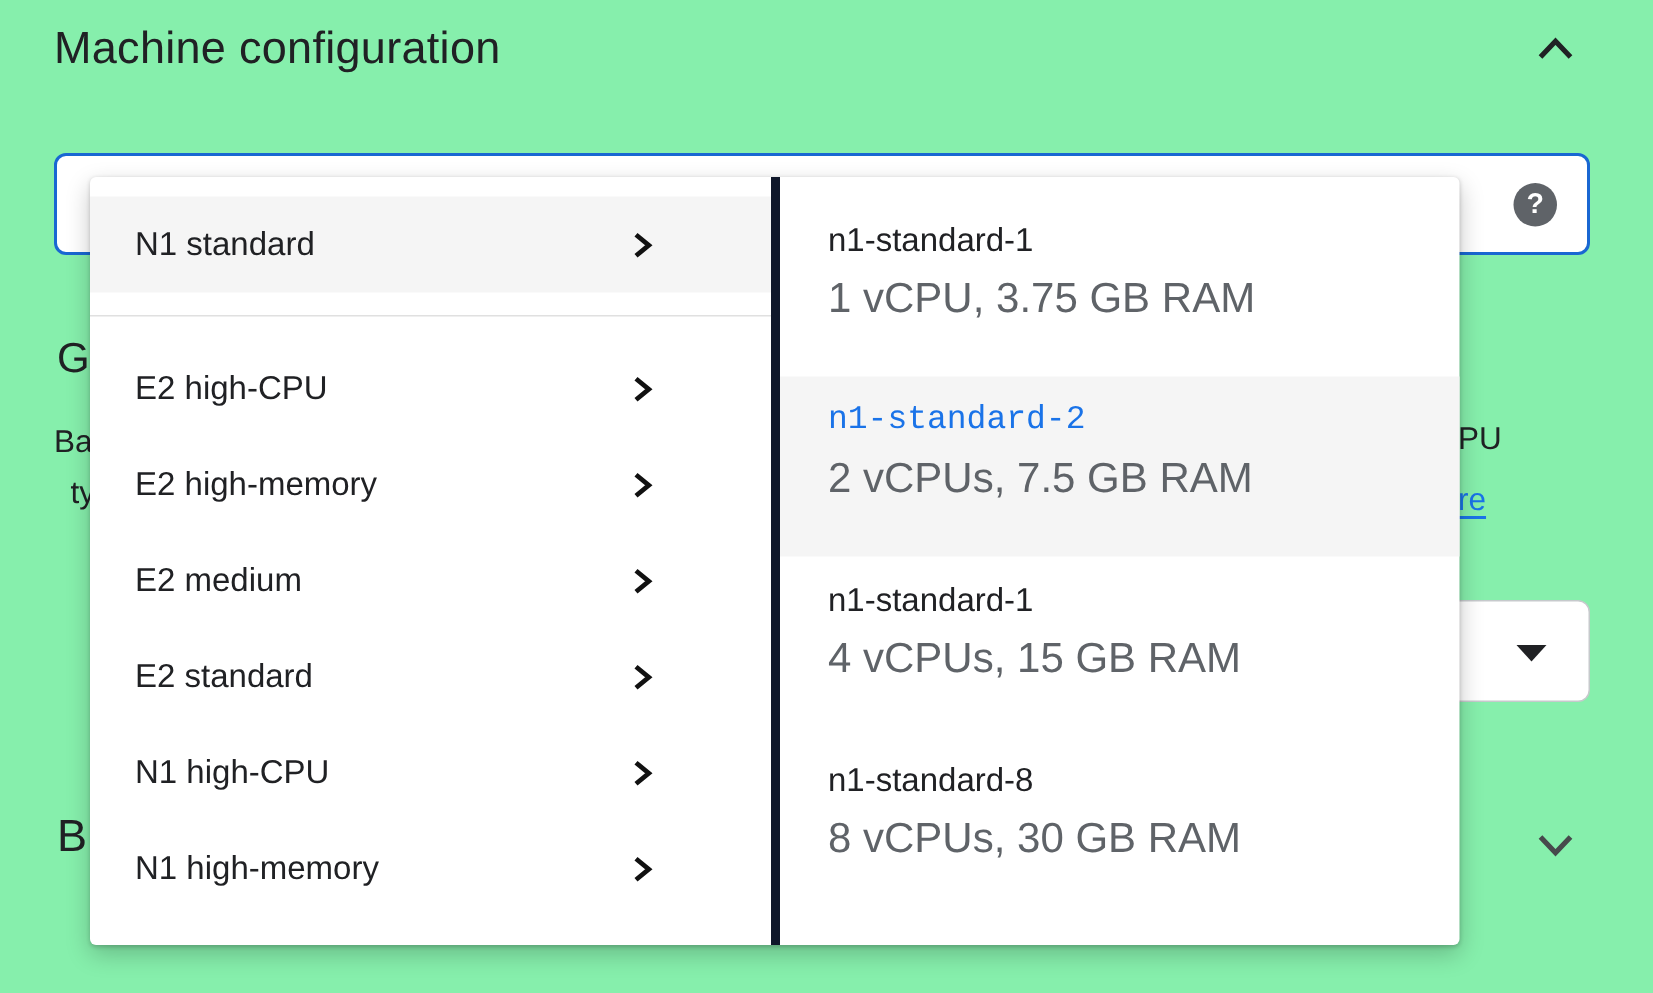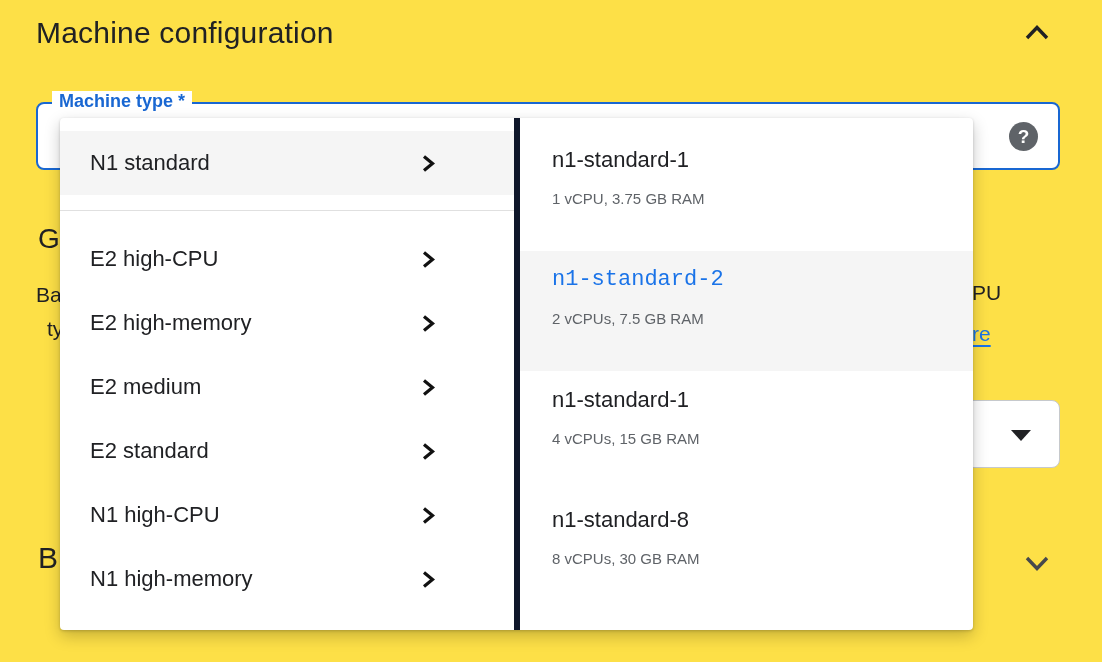--- a/index.html
+++ b/index.html
@@ -1,19 +1,19 @@
 <!DOCTYPE html>
 <html><head>
 <meta charset="utf-8">
 <style>
   * { margin:0; padding:0; box-sizing:border-box; }
   html,body { background:#fff; }
   .screen {
     position:relative; width:1102px; height:662px; overflow:hidden;
-    background:#fde047; font-family:"Liberation Sans", sans-serif; color:#202124;
+    background:#86efac; font-family:"Liberation Sans", sans-serif; color:#202124;
   }
   
   .page-title {
     position:absolute; left:36px; top:16px;
     font-size:30px; font-weight:500; letter-spacing:.2px; color:#202124;
   }
   .collapse-btn { position:absolute; left:1020px; top:18px; width:34px; height:30px;
     display:flex; align-items:center; justify-content:center; cursor:pointer; }
   .section-expand-btn { position:absolute; left:1020px; top:548px; width:34px; height:30px;
     display:flex; align-items:center; justify-content:center; cursor:pointer; }
@@ -60,39 +60,38 @@
   }
   .series-item .series-label { flex:1; }
   .series-item.selected { background:#f5f5f5; }
   .menu-divider { height:1px; background:#e0e0e0; margin:15px 0 16px 0; }
 
   .types-panel { flex:1; border-left:6px solid #0f172a; padding-top:13px; }
   .type-item { height:120px; padding:17px 20px 0 32px; cursor:pointer; }
   .type-item.selected { background:#f5f5f5; }
   .type-name { font-size:22px; line-height:24px; color:#202124; }
   .type-item.selected .type-name { color:#1a73e8;font-family:Liberation Mono, monospace; }
-  .type-specs { margin-top:15px; font-size:15px; line-height:24px; color:#5f6368; }
+  .type-specs { margin-top:15px; font-size:28px; line-height:24px; color:#5f6368; }
 
   .chev-right { display:block; }
 </style>
 </head>
 <body>
 
 <div class="screen">
 
   <div class="page-title">Machine configuration</div>
 
   <div class="collapse-btn">
     <svg width="30" height="24" viewBox="0 0 30 24">
       <path d="M5 17 L15 6.5 L25 17" fill="none" stroke="#202124" stroke-width="3.4"></path>
     </svg>
   </div>
 
   <div class="mt-field">
-    <div class="mt-field-label">Machine type *</div>
     <div class="help-btn">?</div>
   </div>
 
   <div class="frag frag-heading" style="left:38px; top:223px;">G</div>
   <div class="frag" style="left:36px; top:283px;">Ba</div>
   <div class="frag" style="left:36px; top:317px;margin-left:11px;">ty</div>
   <div class="frag" style="left:972px; top:281px;">PU</div>
   <div class="frag frag-link" style="left:972px; top:322px;text-decoration:underline;">re</div>
 
   <div class="collapsed-select">

